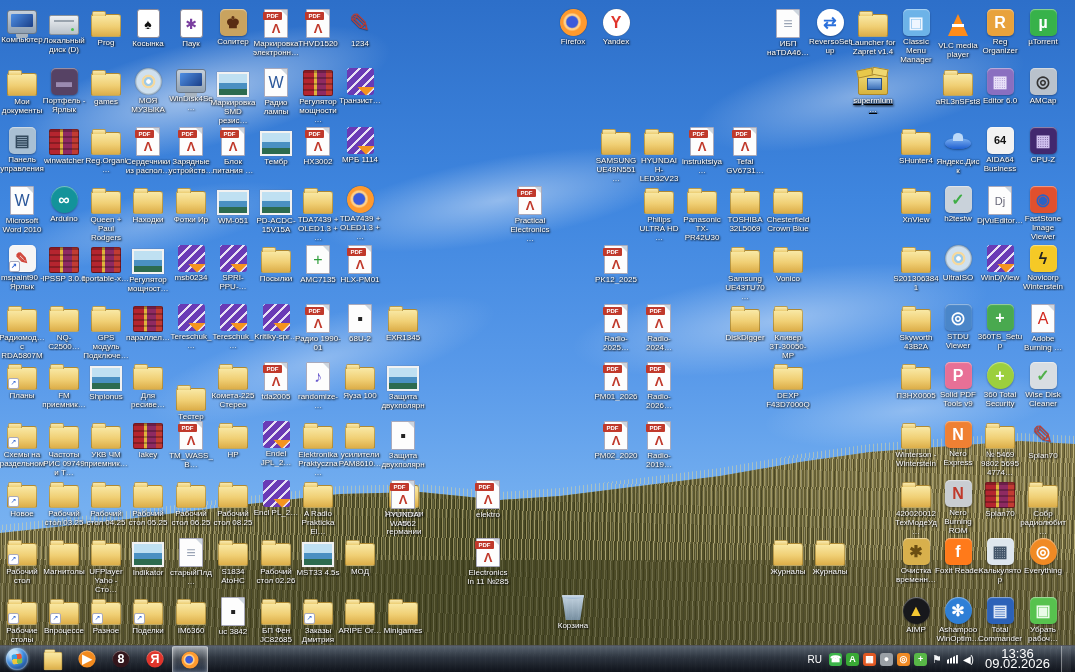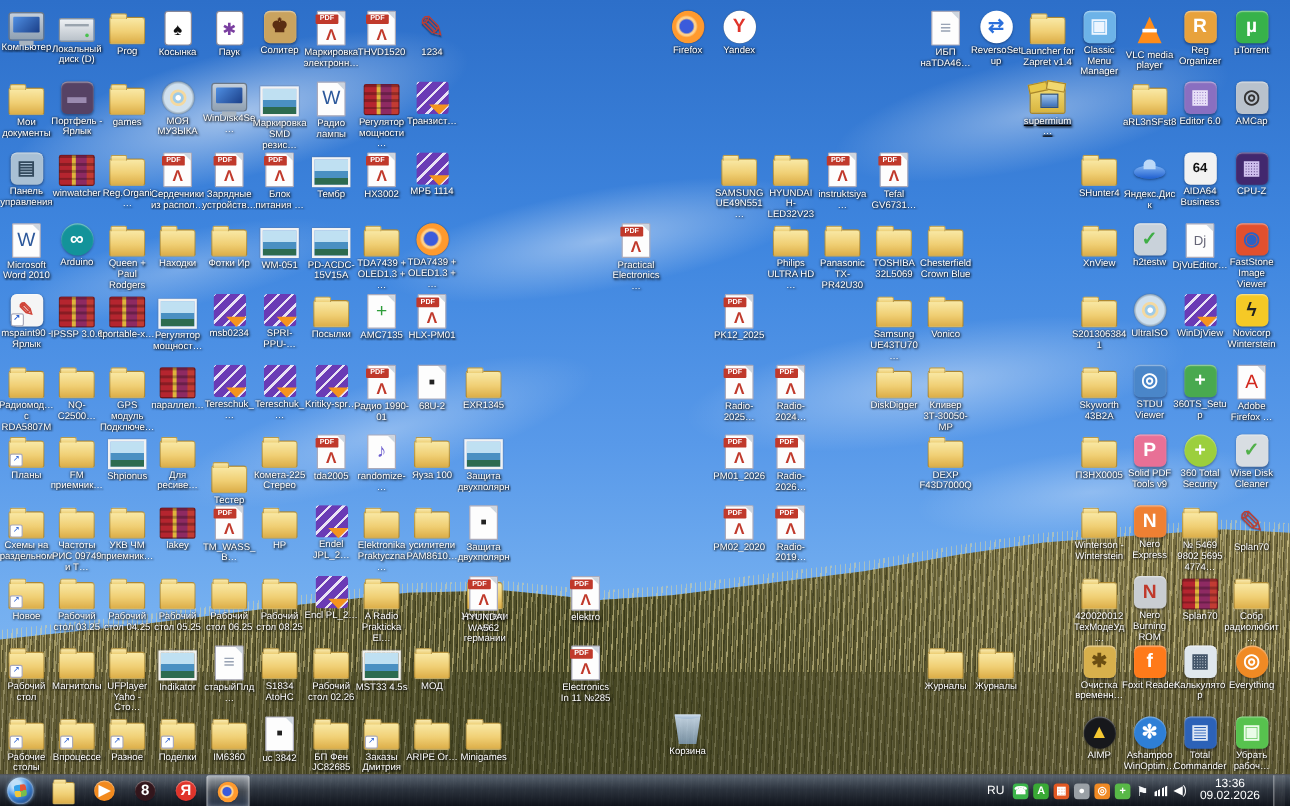--- a/index.html
+++ b/index.html
@@ -116,21 +116,21 @@
   .tbtn.active{background:linear-gradient(180deg,rgba(255,255,255,.38),rgba(255,255,255,.12) 50%,rgba(120,160,220,.25));
     border:1px solid rgba(255,255,255,.5);box-shadow:inset 0 0 4px rgba(255,255,255,.4);}
   #tray{margin-left:auto;display:flex;align-items:center;gap:5px;padding-right:4px;}
   #lang{color:#fff;font-size:10px;padding:0 2px;cursor:pointer;}
   .tico{width:13px;height:13px;border-radius:3px;display:flex;align-items:center;justify-content:center;
     font-size:9px;font-weight:bold;color:#fff;cursor:pointer;line-height:1;}
   .flag{color:#f4f6f8;font-size:11px;cursor:pointer;}
   #net{width:11px;height:9px;cursor:pointer;background:linear-gradient(to right,#fff 0 2px,transparent 2px 3px,#fff 3px 5px,transparent 5px 6px,#fff 6px 8px,transparent 8px 9px,#fff 9px 11px);
     clip-path:polygon(0 62%,100% 0,100% 100%,0 100%);}
   #vol{color:#fff;font-size:10px;cursor:pointer;}
-  #clock{color:#fff;font-size:10px;line-height:10px;text-align:center;padding:0 6px;cursor:pointer;}
+  #clock{color:#fff;font-size:13px;line-height:10px;text-align:center;padding:0 6px;cursor:pointer;}
   #show-desktop{width:9px;height:27px;border-left:1px solid rgba(255,255,255,.4);background:rgba(255,255,255,.06);cursor:pointer;}
 </style>
 </head>
 <body>
 
 <div id="screen">
   <div class="cloud"></div>
   <div class="cloud"></div>
   <div class="cloud"></div>
   <div class="cloud"></div>
@@ -635,21 +635,21 @@
       <div class="dicon" style="left: 977px; top: 303px;">
         <div class="ig k-app" style="background: rgb(73, 169, 79);">
           <span class="glyph" style="color: rgb(255, 255, 255);">+</span>
         </div>
         <div class="lbl">360TS_Setup</div>
       </div>
       <div class="dicon" style="left: 1020px; top: 303px;">
         <div class="ig k-page">
           <span class="glyph" style="color: rgb(210, 40, 30);">A</span>
         </div>
-        <div class="lbl">Adobe Firefox …</div>
+        <div class="lbl">Adobe Burning …</div>
       </div>
       <div class="dicon" style="left: -1px; top: 361px;">
         <div class="ig k-folder">
           <span class="sc-arrow">↗</span>
         </div>
         <div class="lbl">Планы</div>
       </div>
       <div class="dicon" style="left: 41px; top: 361px;">
         <div class="ig k-folder"></div>
         <div class="lbl">FM приемник…</div>

